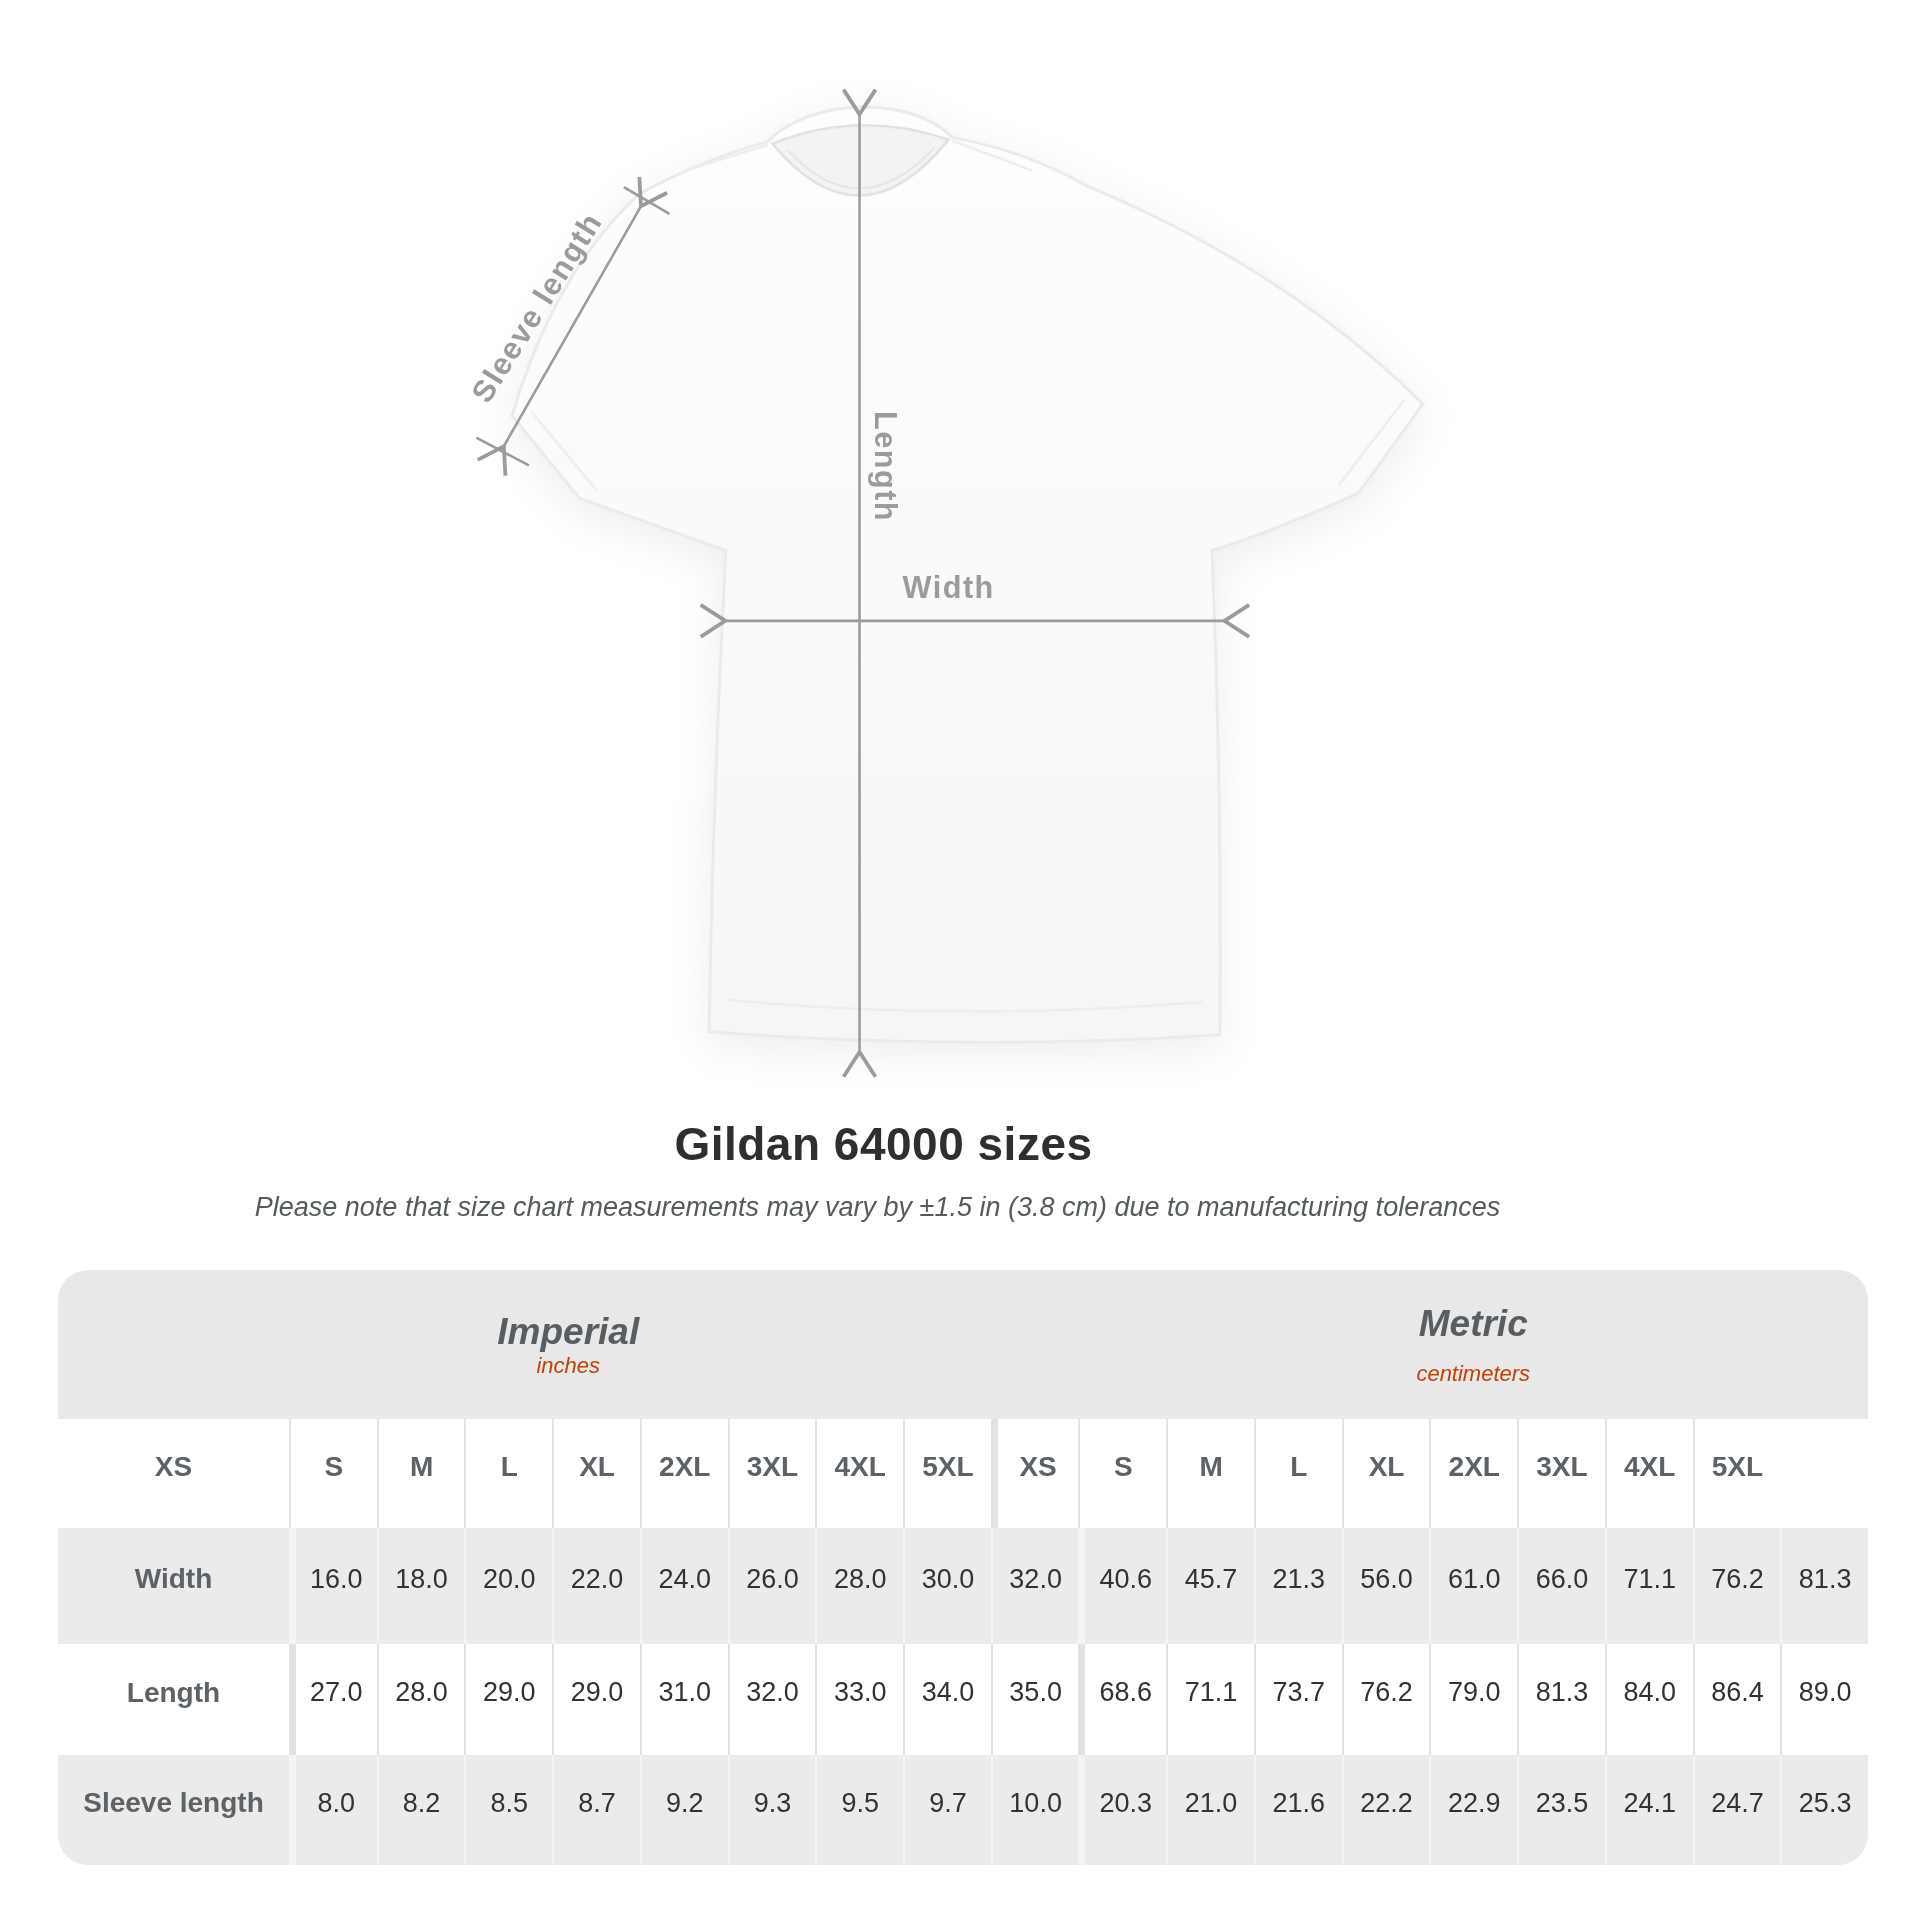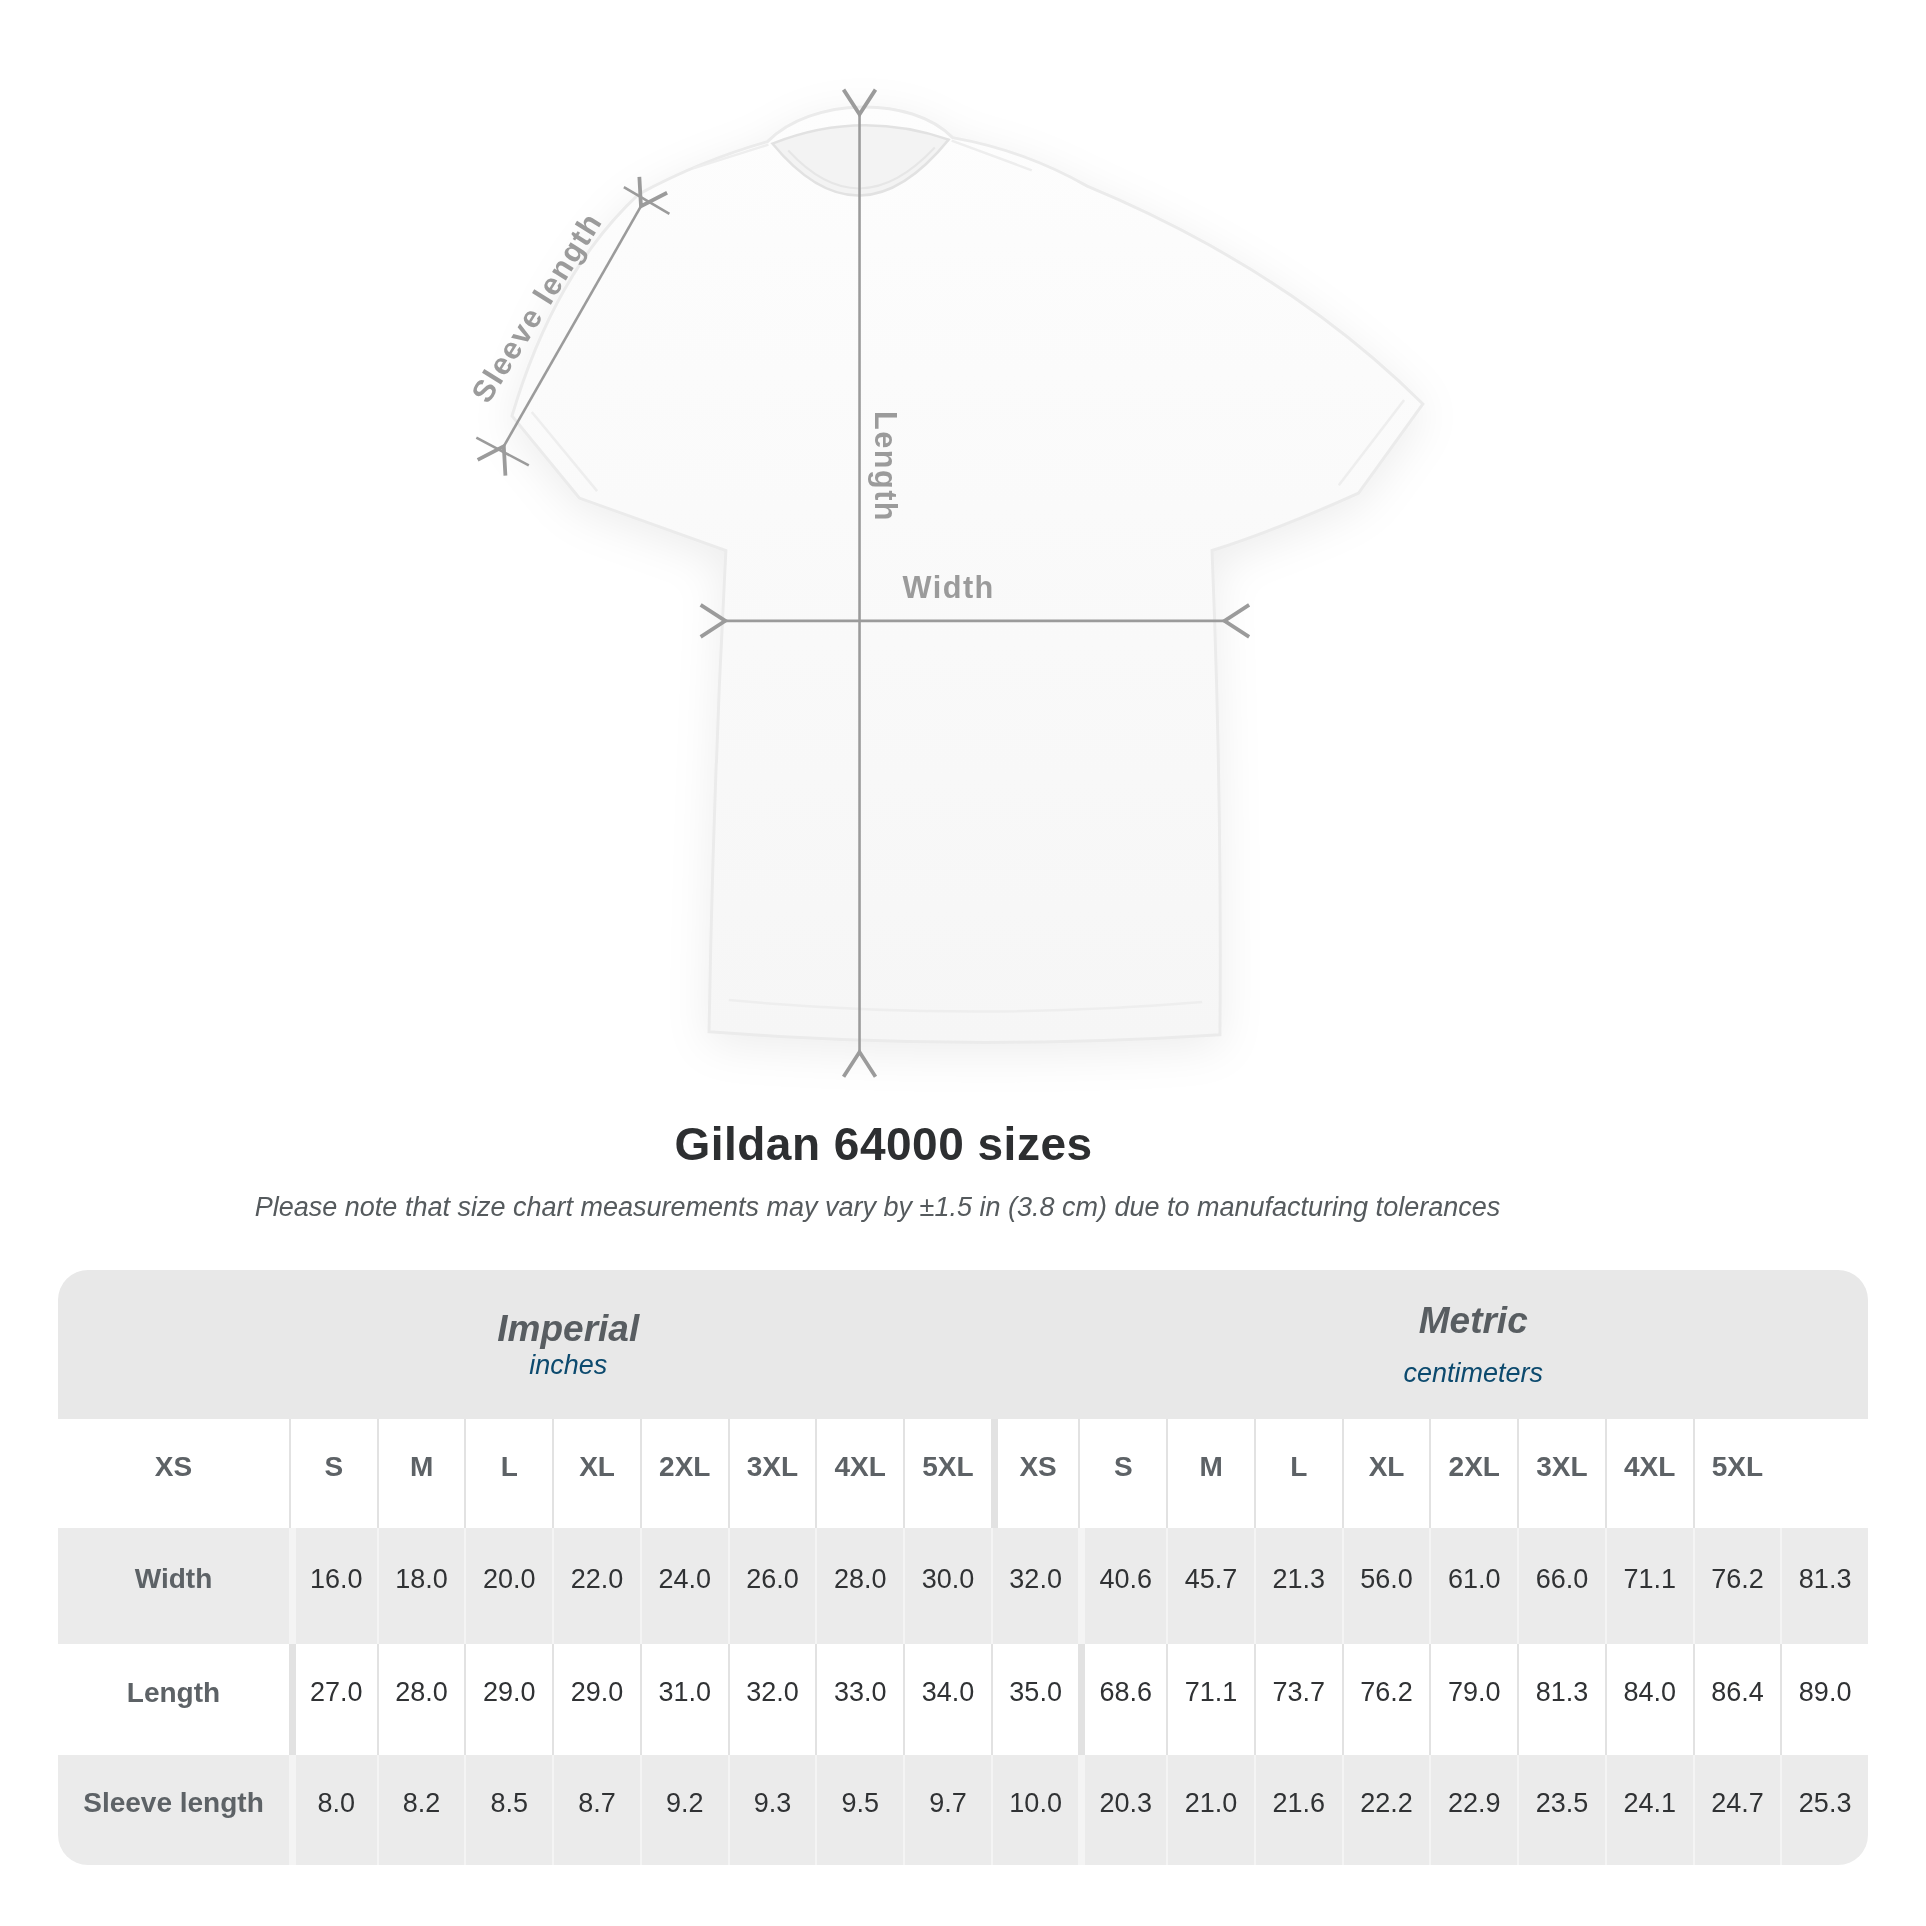--- a/index.html
+++ b/index.html
@@ -36,21 +36,21 @@
 
   
   .size-table{position:absolute;top:1270px;left:58px;width:1810px;
     border-radius:30px;overflow:hidden;background:#ffffff;}
   .cols{display:grid;grid-template-columns:231px repeat(18,1fr);}
   .band{height:149px;background:var(--band);}
   .band-cell{display:flex;flex-direction:column;align-items:center;justify-content:center;}
   .band-cell.left{grid-column:1 / span 10;}
   .band-cell.right{grid-column:11 / -1;gap:16px;}
   .band-title{font-size:37px;font-weight:bold;font-style:italic;color:#585d61;}
-  .band-sub{font-size:27px;font-style:italic;color:#0c4a6e;}
+  .band-sub{font-size:22px;font-style:italic;color:#c2410c;}
 
   .trow{width:100%;}
   .trow.header{height:109px;background:#ffffff;}
   .trow.r1{height:116px;background:var(--stripe);}
   .trow.r2{height:111px;background:#ffffff;}
   .trow.r3{height:110px;background:var(--stripe);}
 
   .cell{display:flex;align-items:center;justify-content:center;
     font-size:27px;color:var(--number-text);padding-bottom:14px;}
   .cell + .cell{border-left:2px solid var(--sep);}

